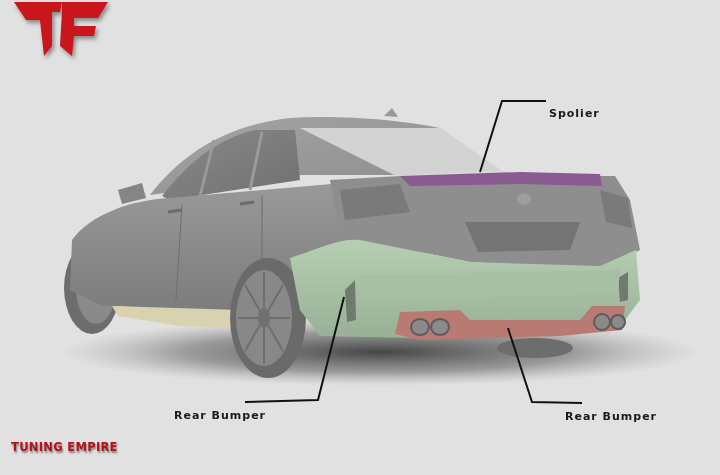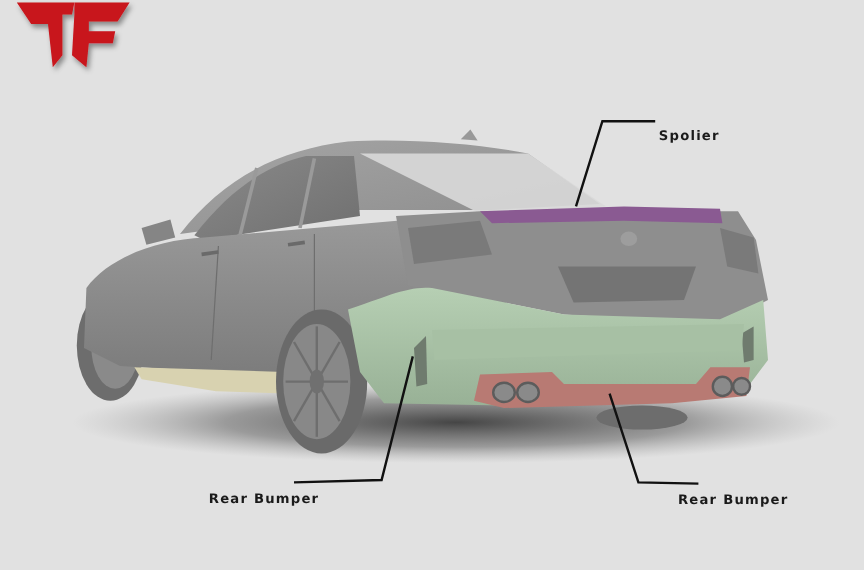--- a/index.html
+++ b/index.html
@@ -149,13 +149,14 @@
         <feDropShadow dx="2" dy="3" stdDeviation="2" flood-color="#000" flood-opacity="0.4"></feDropShadow>
       </filter>
     </defs>
     <g filter="url(#ds)" fill="#c8141c">
 
       <path d="M14 2 L62 2 L60 12 L52 12 L52 46 L44 56 L40 20 L26 20 Z"></path>
 
       <path d="M62 2 L108 2 L98 18 L74 18 L74 26 L96 26 L94 36 L74 36 L72 56 L60 46 L62 12 Z"></path>
     </g>
   </svg>
+  <div class="logo-text">TUNING EMPIRE</div>
 </div>
 
 </body></html>

